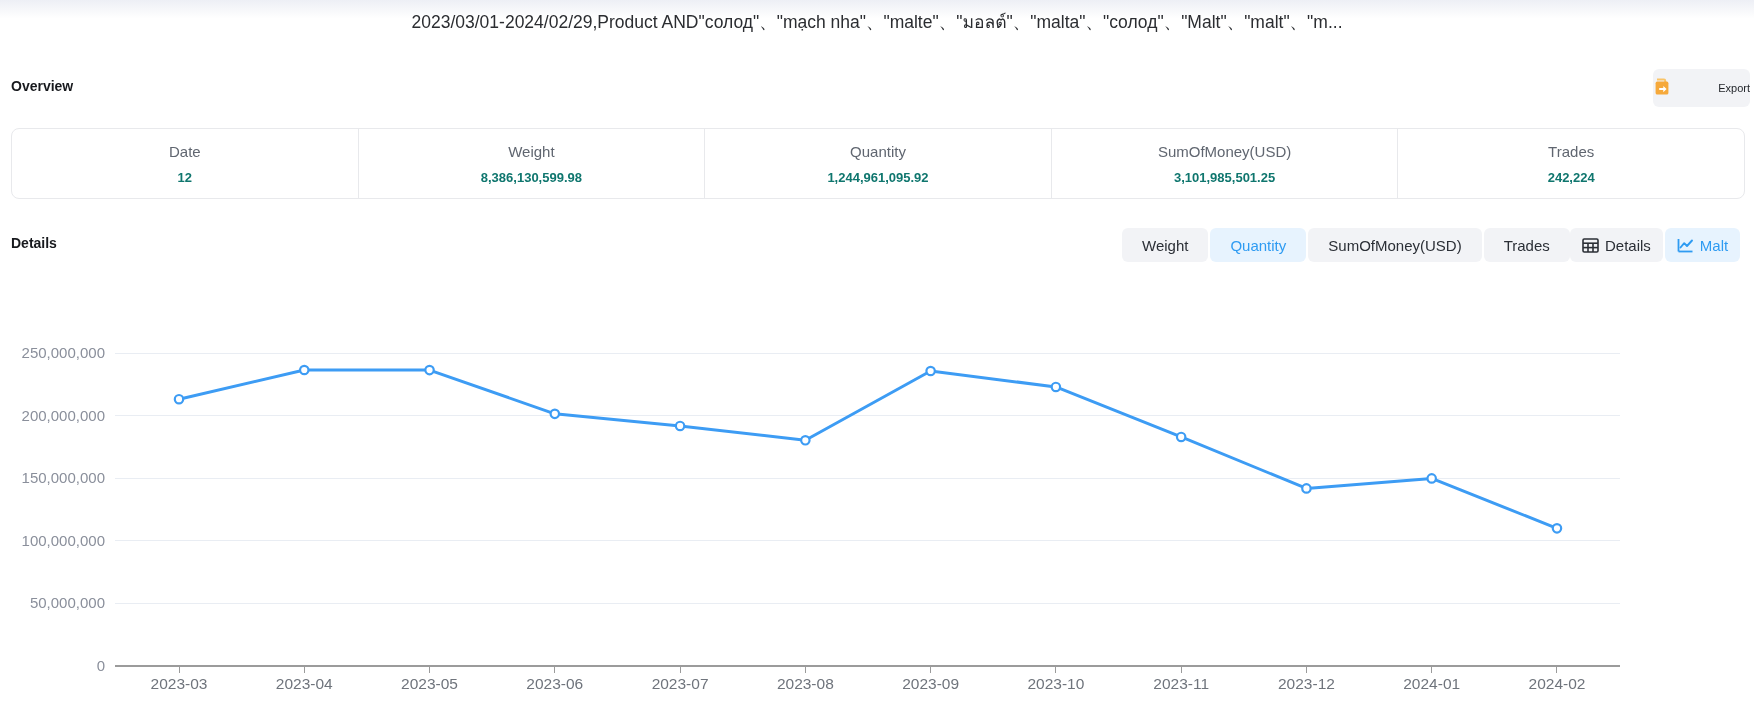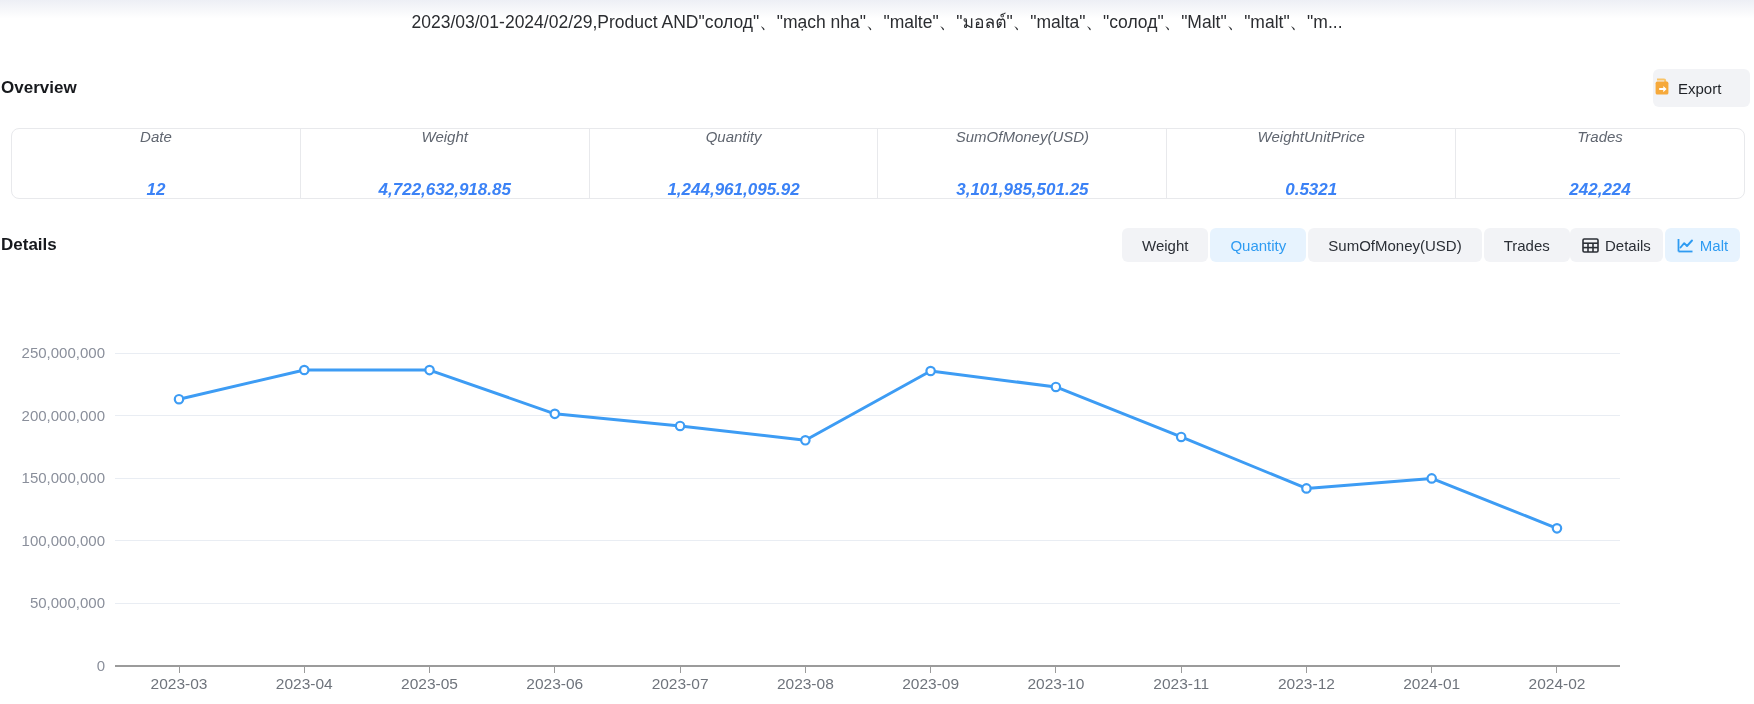--- a/index.html
+++ b/index.html
@@ -7,36 +7,36 @@
     font-family: "Liberation Sans", sans-serif; }
   .page { position: relative; width: 1754px; height: 704px; background: #fff; }
 
   
   .top-bar { position: absolute; top: 0; left: 0; width: 1754px; height: 44px;
     background: linear-gradient(to bottom, #edeff5 0%, #ffffff 42%); }
   .top-title { position: absolute; top: 0; left: 0; width: 1754px; text-align: center;
     line-height: 44px; font-size: 17.5px; color: #2b2d31; white-space: nowrap; }
 
   
-  .section-heading { position: absolute; left: 1px; font-size: 17px; font-weight: bold; color: #17191d; }
+  .section-heading { position: absolute; left: 11px; font-size: 14px; font-weight: bold; color: #17191d; }
   #overview-heading { top: 78px; }
   .export-btn { position: absolute; top: 69px; left: 1653px; width: 97px; height: 38px;
     background: #f2f3f6; border: none; border-radius: 6px; cursor: pointer;
-    display: flex; align-items: center; justify-content: flex-start; gap: 7px;
-    font-size: 15px; color: #1f2227; font-family: "Liberation Sans", sans-serif; }
+    display: flex; align-items: center; justify-content: space-between; gap: 7px;
+    font-size: 11px; color: #1f2227; font-family: "Liberation Sans", sans-serif; }
 
   
   .stat-card { position: absolute; top: 128px; left: 11px; width: 1734px; height: 71px;
     border: 1px solid #e8e9ec; border-radius: 8px; background: #fff;
     display: flex; align-items: stretch; }
   .stat-cell { flex: 1 1 0; display: flex; flex-direction: column; align-items: center;
-    justify-content: space-between; gap: 12px; position: relative; font-style: italic; }
+    justify-content: center; gap: 12px; position: relative; }
   .stat-cell + .stat-cell { border-left: 1px solid #e8e9ec; }
   .stat-label { font-size: 15px; color: #606670; line-height: 1; }
-  .stat-value { font-size: 17px; font-weight: 600; color: #3b82f6; line-height: 1; }
+  .stat-value { font-size: 13px; font-weight: 600; color: #0f766e; line-height: 1; }
 
   
   #details-heading { top: 235px; }
   .seg-group { position: absolute; top: 228px; display: flex; gap: 2px; }
   #metric-tabs { left: 1122px; }
   #view-tabs { left: 1570px; }
   .seg { height: 34px; padding: 0 20px; background: #f2f3f6; border: none; border-radius: 6px;
     font-size: 15px; color: #2b2f36; cursor: pointer; display: flex; align-items: center;
     gap: 6px; font-family: "Liberation Sans", sans-serif; white-space: nowrap; }
   .seg.active { background: #e7f3fe; color: #2e9bf2; }
@@ -68,33 +68,29 @@
     <span>Export</span>
   </button>
 
   <div class="stat-card">
     <div class="stat-cell">
       <span class="stat-label">Date</span>
       <span class="stat-value">12</span>
     </div>
     <div class="stat-cell">
       <span class="stat-label">Weight</span>
-      <span class="stat-value">4,722,632,918.85</span>
+      <span class="stat-value">8,386,130,599.98</span>
     </div>
     <div class="stat-cell">
       <span class="stat-label">Quantity</span>
       <span class="stat-value">1,244,961,095.92</span>
     </div>
     <div class="stat-cell">
       <span class="stat-label">SumOfMoney(USD)</span>
       <span class="stat-value">3,101,985,501.25</span>
-    </div>
-    <div class="stat-cell">
-      <span class="stat-label">WeightUnitPrice</span>
-      <span class="stat-value">0.5321</span>
     </div>
     <div class="stat-cell">
       <span class="stat-label">Trades</span>
       <span class="stat-value">242,224</span>
     </div>
   </div>
 
   <h2 class="section-heading" id="details-heading">Details</h2>
 
   <div class="seg-group" id="metric-tabs">

